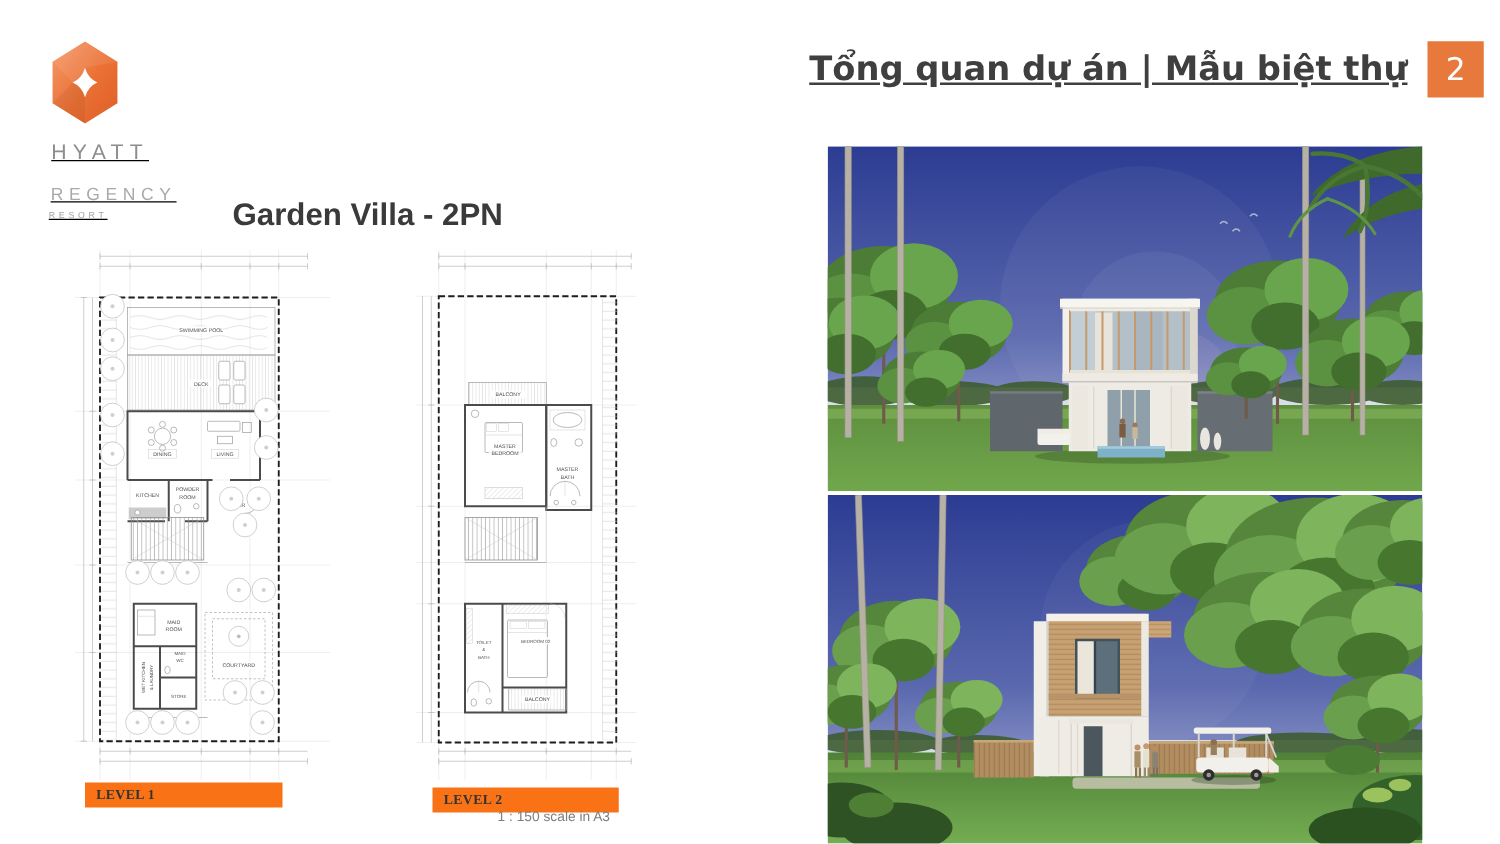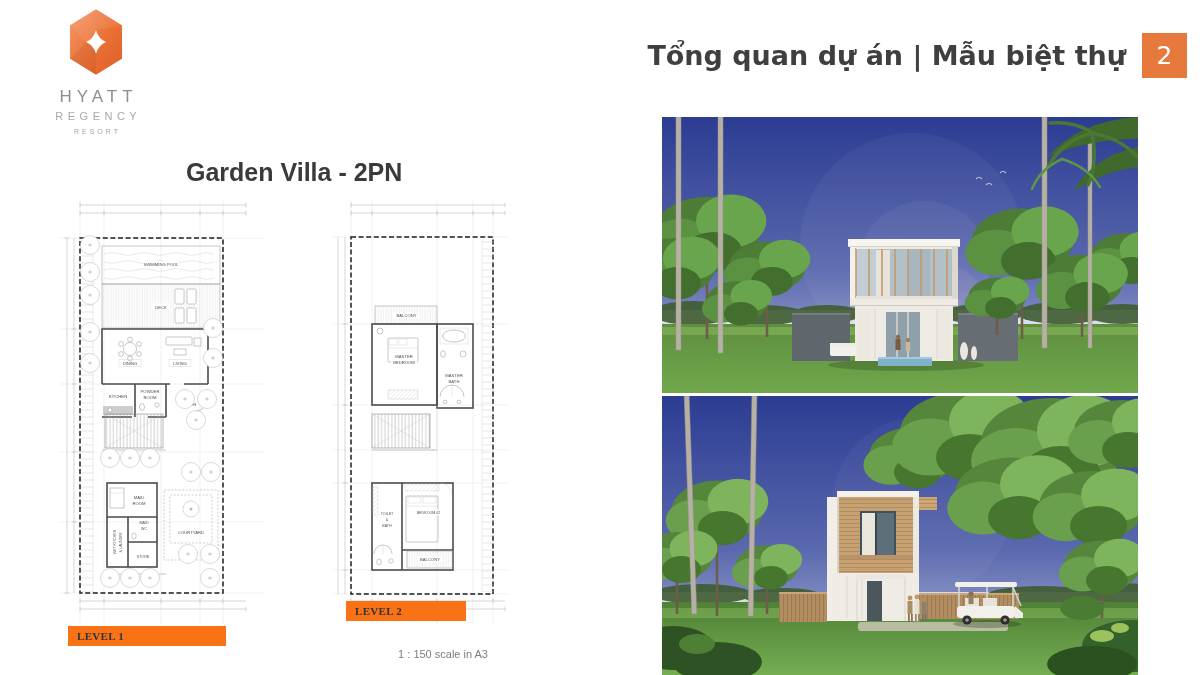--- a/index.html
+++ b/index.html
@@ -1,37 +1,37 @@
 <!DOCTYPE html>
 <html><head>
 <meta charset="utf-8">
 <style>
   html,body{margin:0;padding:0;background:#fff;}
   #slide{position:relative;width:1200px;height:675px;background:#fff;overflow:hidden;
          font-family:"Liberation Sans",sans-serif;}
 
   
-  .logo{position:absolute;left:36px;top:8px;width:120px;text-align:center;}
+  .logo{position:absolute;left:36px;top:32px;width:120px;text-align:left;text-decoration:underline;}
   .logo-hyatt{font-size:17px;letter-spacing:5px;text-indent:5px;color:#8e8e8e;margin-top:7px;font-weight:400;}
-  .logo-regency{font-size:11px;letter-spacing:4.5px;text-indent:4.5px;color:#a9a9a9;margin-top:3px;}
+  .logo-regency{font-size:14px;letter-spacing:4.5px;text-indent:4.5px;color:#a9a9a9;margin-top:15px;}
   .logo-resort{font-size:7px;letter-spacing:3px;text-indent:3px;color:#a2a2a2;margin-top:6px;}
 
   
   .header{position:absolute;top:33px;right:13px;display:flex;align-items:center;gap:16px;}
   .header h1{margin:0;font-family:"DejaVu Sans","Liberation Sans",sans-serif;
-             font-size:27px;font-weight:bold;color:#3f3f3f;white-space:nowrap;}
+             font-size:27px;font-weight:bold;color:#3f3f3f;white-space:nowrap;text-decoration:underline;}
   .pagenum{width:45px;height:45px;background:#E8793D;color:#fff;font-size:25px;
            display:flex;align-items:center;justify-content:center;font-family:"DejaVu Sans",sans-serif;}
 
   .plan-title{position:absolute;left:186px;top:158px;margin:0;font-size:25px;font-weight:bold;color:#3a3a3a;}
 
   .levelbar{position:absolute;height:20px;background:#f97316;color:#333;font-size:11px;font-weight:bold;
             line-height:20px;padding-left:9px;box-sizing:border-box;letter-spacing:.3px;font-family:Liberation Serif, serif;}
   #bar1{left:68px;top:626px;width:158px;}
-  #bar2{left:346px;top:601px;width:120px;}
+  #bar2{left:346px;top:630px;width:149px;}
   .scalenote{position:absolute;left:324px;top:648px;width:164px;text-align:right;font-size:11px;color:#7d7d7d;}
 
   .plansvg{position:absolute;}
   #plan1{left:58px;top:192px;}
   #plan2{left:333px;top:192px;}
   .render{position:absolute;width:476px;overflow:hidden;}
   #render-top{left:662px;top:117px;height:276px;}
   #render-bottom{left:662px;top:396px;height:279px;}
 
   

